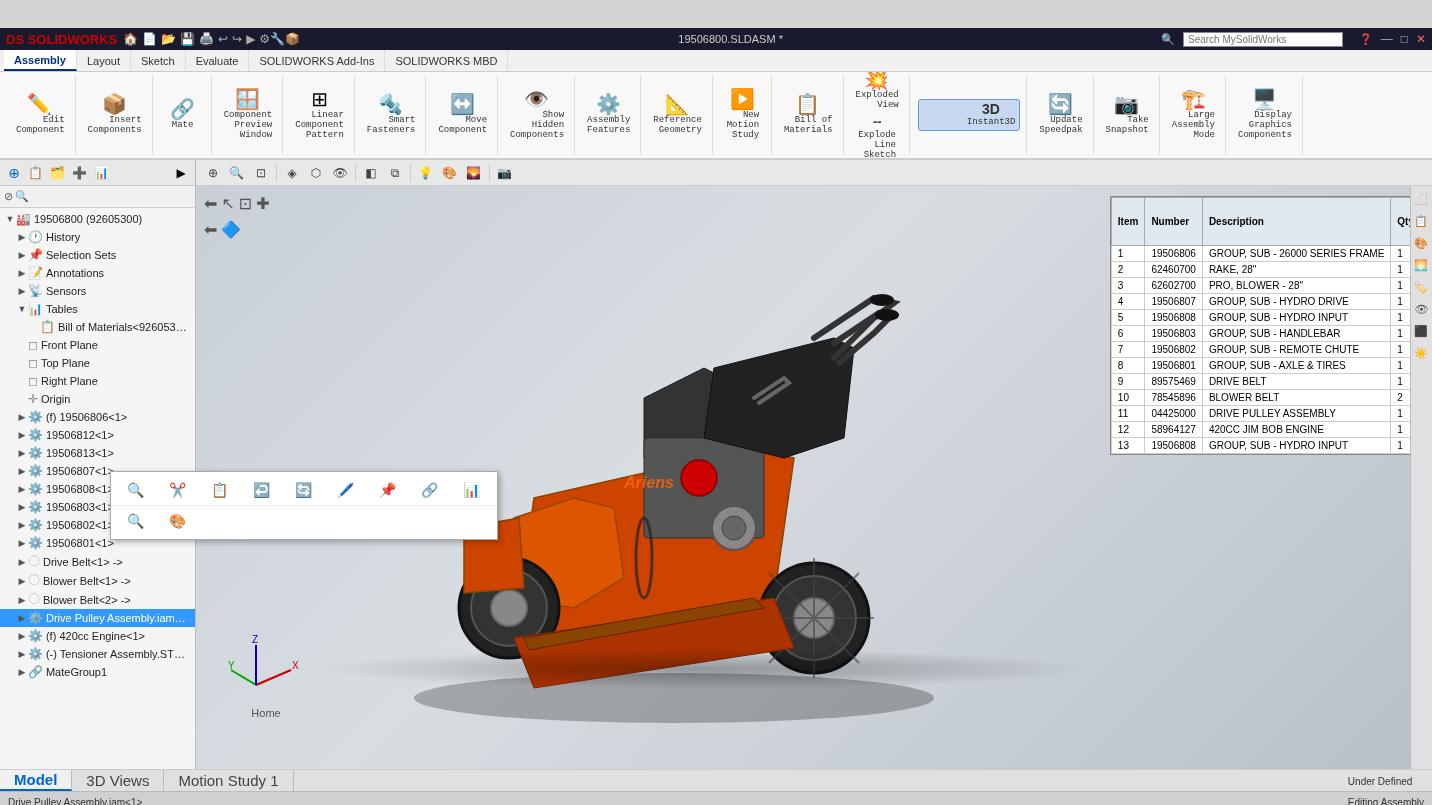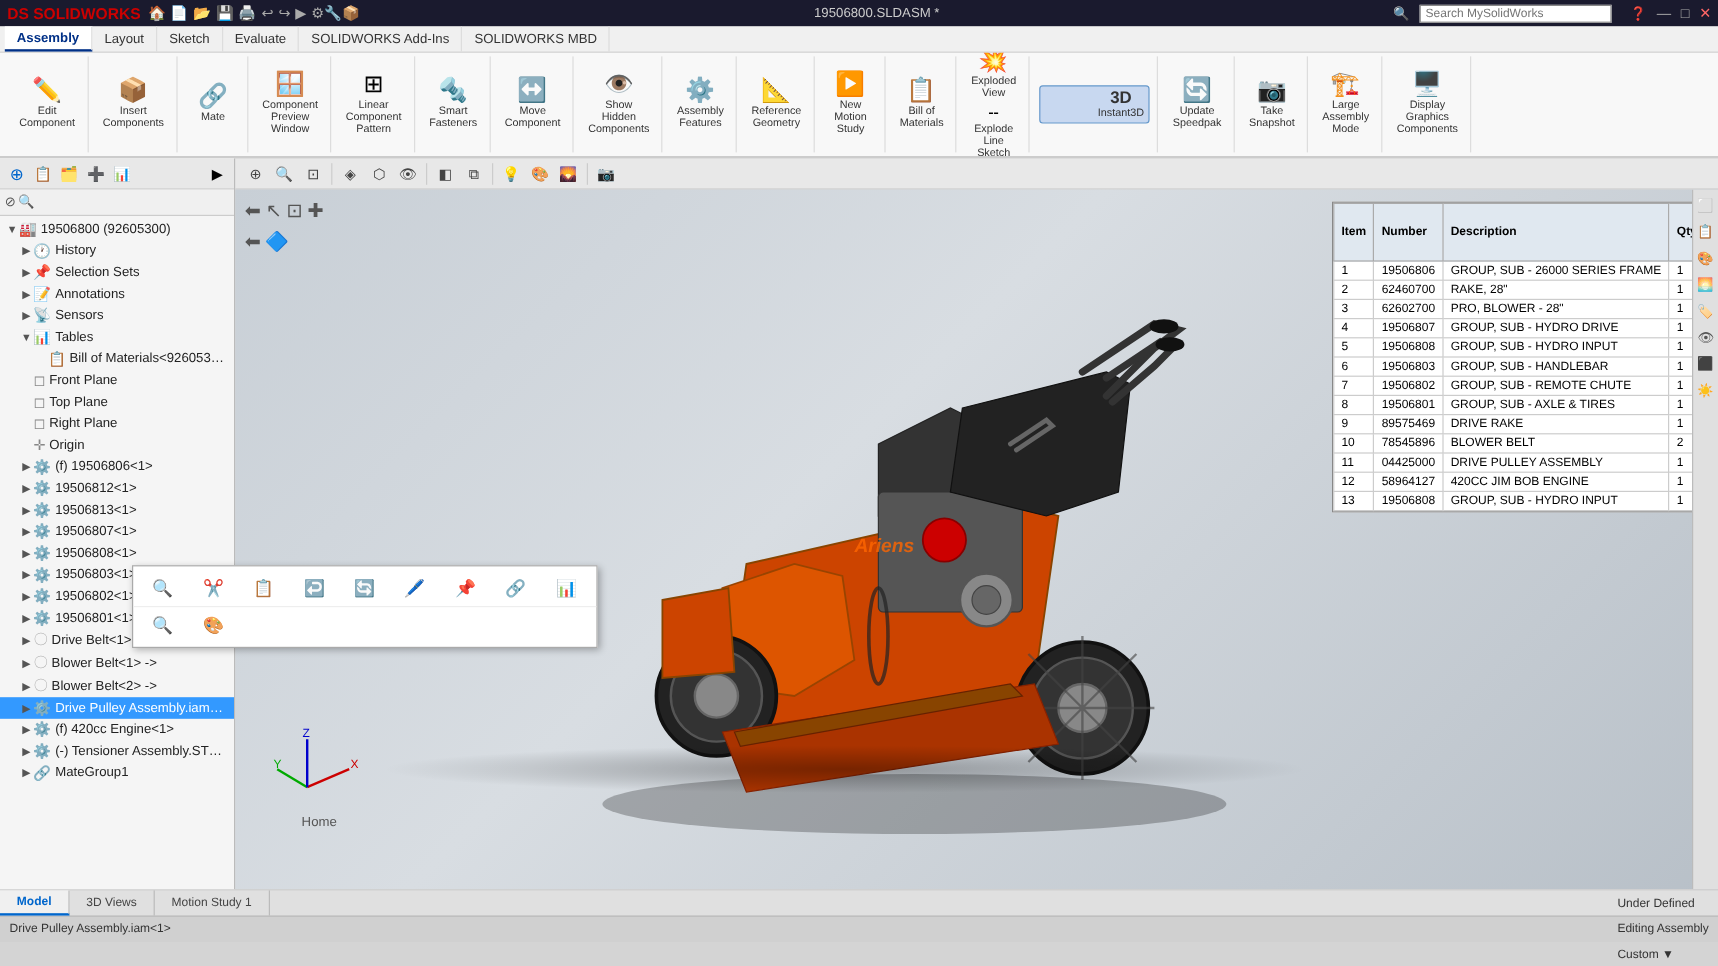--- a/index.html
+++ b/index.html
@@ -8,20 +8,21 @@
     
     #titlebar {
       height: 22px;
       background: #1a1a2e;
       display: flex;
       align-items: center;
       justify-content: space-between;
       padding: 0 6px;
       color: white;
       font-size: 11px;
+      margin-top: 28px;
     }
     #titlebar .title-left { display: flex; align-items: center; gap: 6px; }
     #titlebar .title-center { flex: 1; text-align: center; color: #ccc; }
     #titlebar .title-right { display: flex; align-items: center; gap: 8px; }
     #titlebar .win-btn { color: #aaa; font-size: 12px; cursor: pointer; }
 
     
     #ribbon-tabs {
       height: 22px;
       background: #f0f0f0;
@@ -68,21 +69,21 @@
     .ribbon-btn {
       display: flex;
       flex-direction: column;
       align-items: center;
       cursor: pointer;
       padding: 2px 4px;
       border-radius: 3px;
       min-width: 44px;
     }
     .ribbon-btn .icon { font-size: 20px; line-height: 1; }
-    .ribbon-btn .label { font-size: 9px; text-align: center; color: #333; margin-top: 2px; line-height: 1.1; }
+    .ribbon-btn .label { font-size: 9px; text-align: right; color: #333; margin-top: 2px; line-height: 1.1; font-family: Liberation Mono, monospace; }
     .ribbon-btn.active-ribbon { background: #c8d8f0; border: 1px solid #6699cc; padding-left: 48px; }
 
     
     .search-bar {
       background: white;
       border: 1px solid #888;
       padding: 1px 4px;
       font-size: 10px;
       width: 160px;
       color: #333;
@@ -207,21 +208,21 @@
 
     
     #snowblower {
       position: absolute;
       top: 60px;
       left: 50px;
       right: 330px;
       bottom: 60px;
       display: flex;
       align-items: center;
-      justify-content: flex-end;
+      justify-content: center;
     }
 
     
     #view-toolbar {
       height: 26px;
       background: #e8e8e8;
       border-bottom: 1px solid #ccc;
       display: flex;
       align-items: center;
       padding: 0 6px;
@@ -256,21 +257,21 @@
       border-top: 1px solid #ccc;
       display: flex;
       align-items: stretch;
     }
     .bottom-tab {
       padding: 0 14px;
       display: flex;
       align-items: center;
       cursor: pointer;
       border-right: 1px solid #bbb;
-      font-size: 10px;
+      font-size: 15px;
       color: #444;
     }
     .bottom-tab.active {
       background: #f0f0f0;
       border-bottom: 2px solid #0066cc;
       color: #0066cc;
       font-weight: bold;
     }
 
     
@@ -826,21 +827,21 @@
     </tr>
                 <tr>
       <td>8</td>
       <td>19506801</td>
       <td>GROUP, SUB - AXLE &amp; TIRES</td>
       <td>1</td>
     </tr>
                 <tr>
       <td>9</td>
       <td>89575469</td>
-      <td>DRIVE RAKE</td>
+      <td>DRIVE BELT</td>
       <td>1</td>
     </tr>
                 <tr>
       <td>10</td>
       <td>78545896</td>
       <td>BLOWER BELT</td>
       <td>2</td>
     </tr>
                 <tr>
       <td>11</td>

